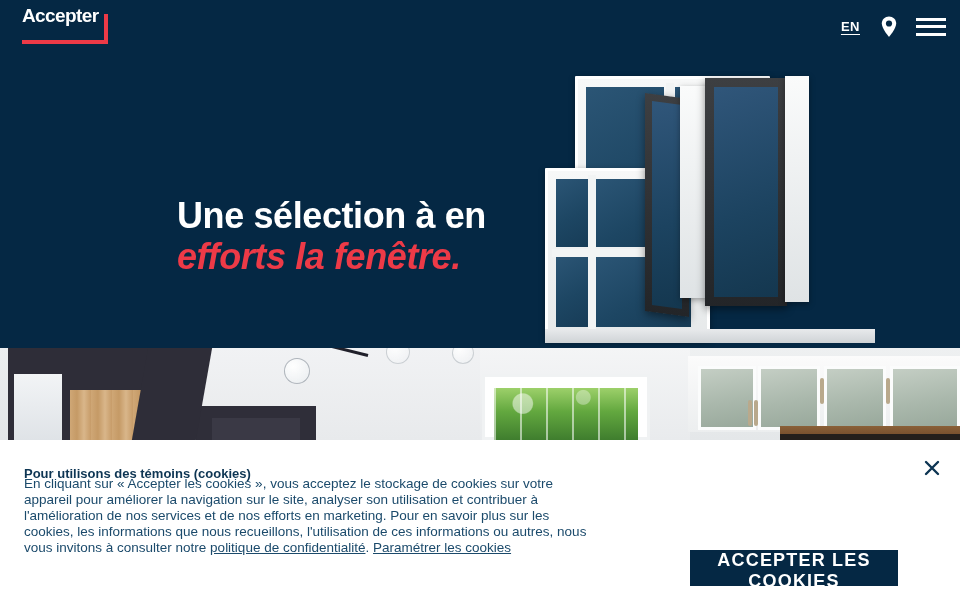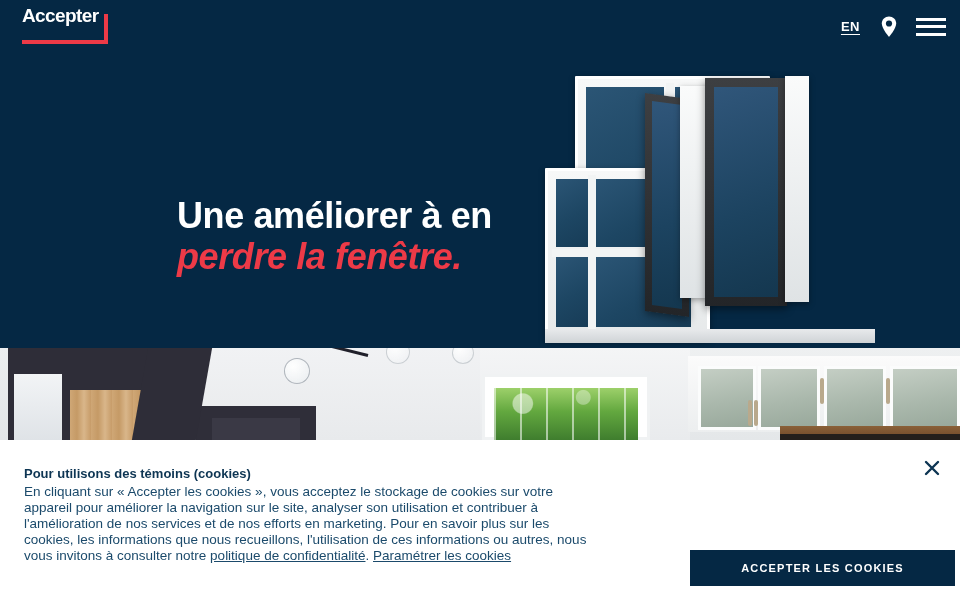--- a/index.html
+++ b/index.html
@@ -316,39 +316,39 @@
     position: absolute;
     left: 24px;
     top: 26px;
     font-size: 13px;
     font-weight: bold;
     color: #0d3553;
   }
   .cookie-body {
     position: absolute;
     left: 24px;
-    top: 44px;
+    top: 36px;
     width: 570px;
     font-size: 13.5px;
     line-height: 16px;
     color: #1b4a6b;
   }
   .cookie-link { cursor: pointer; text-decoration: underline; }
 
   .accept-btn {
     position: absolute;
     left: 690px;
     top: 550px;
-    width: 265px;
+    width: 208px;
     height: 36px;
     background: #052844;
     color: #ffffff;
     border: none;
     font-family: "Liberation Sans", sans-serif;
-    font-size: 11px;
+    font-size: 18px;
     font-weight: bold;
     letter-spacing: 1.2px;
     cursor: pointer;
     z-index: 61;
   }
 
   .close-btn {
     position: absolute;
     left: 922px;
     top: 458px;
@@ -390,22 +390,22 @@
         <span></span>
         <span></span>
       </div>
 
     </div>
   </div>
 
   <div class="hero">
 
     <div class="hero-copy">
-      <div class="hero-line1">Une améliorer à en</div>
-      <div class="hero-line2">perdre la fenêtre.</div>
+      <div class="hero-line1">Une sélection à en</div>
+      <div class="hero-line2">efforts la fenêtre.</div>
     </div>
 
     <div class="windows">
 
       <div class="win win-white win-a">
         <div class="glass" style="left:8px;  top:8px;  width:78px;  height:192px;"></div>
         <div class="glass" style="left:97px; top:8px;  width:83px;  height:192px;"></div>
         <div class="mullion-v" style="left:88px; top:4px; width:8px; height:200px;"></div>
       </div>
 

